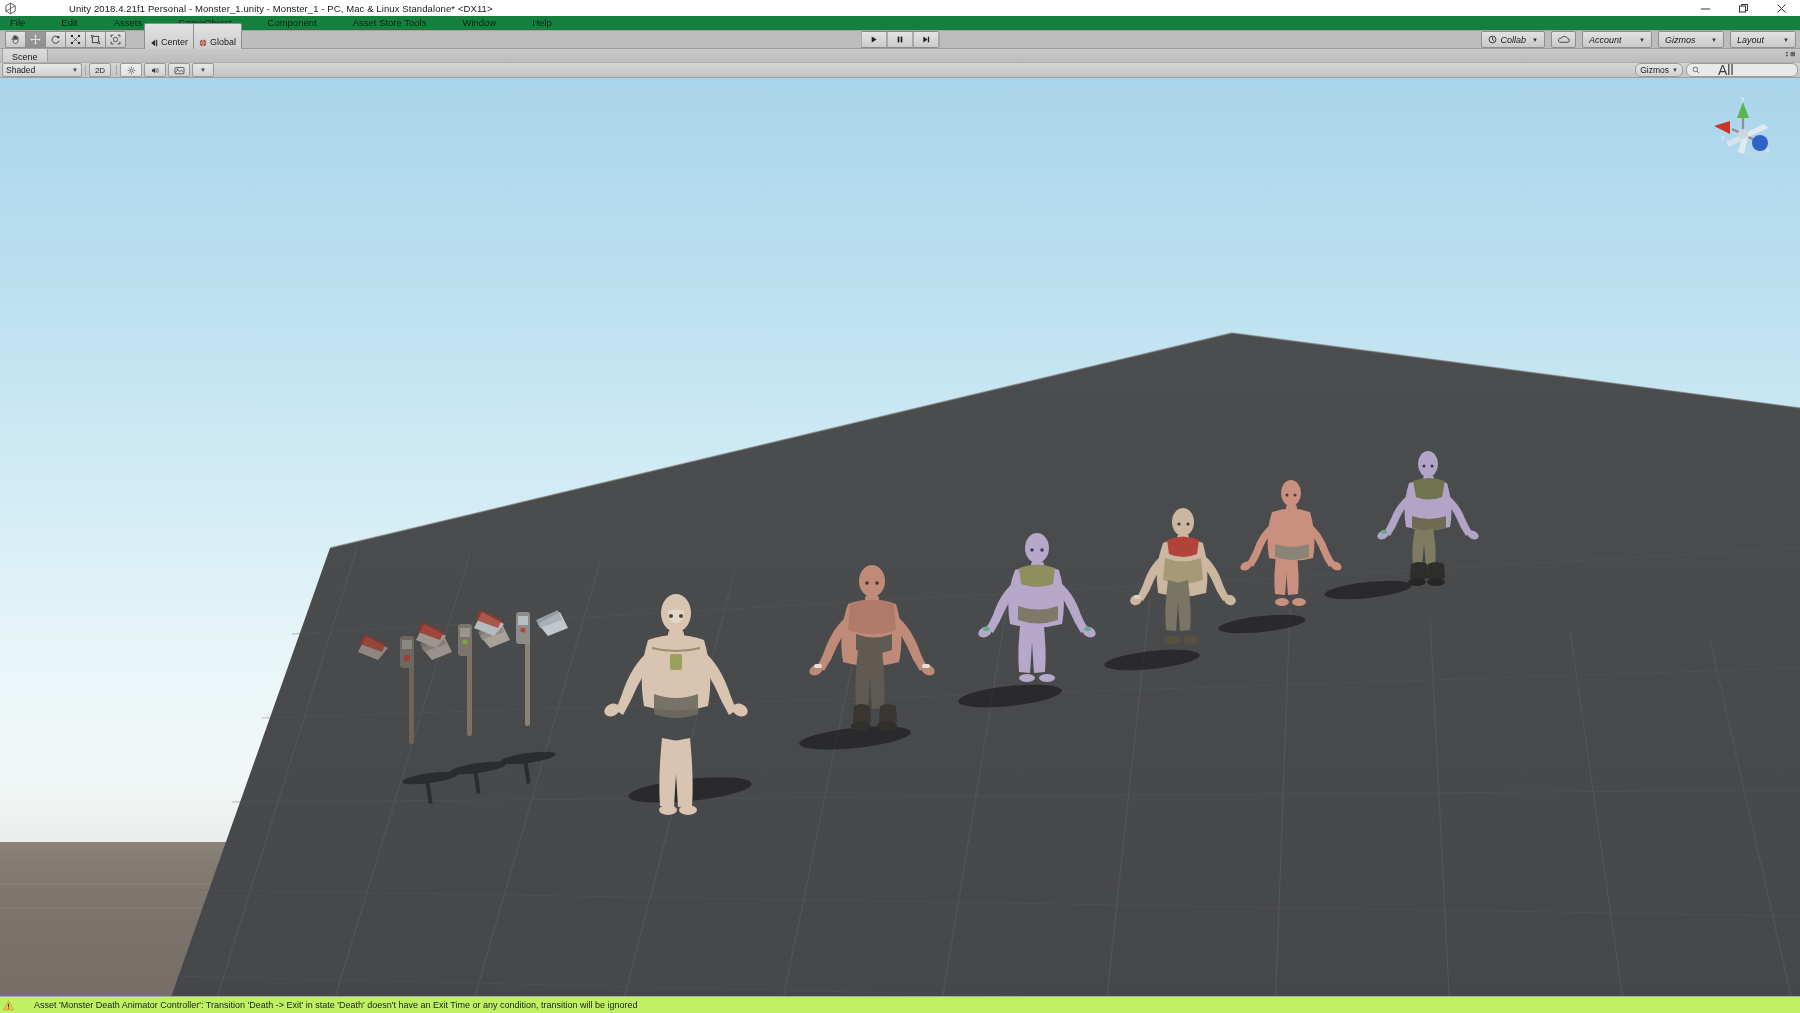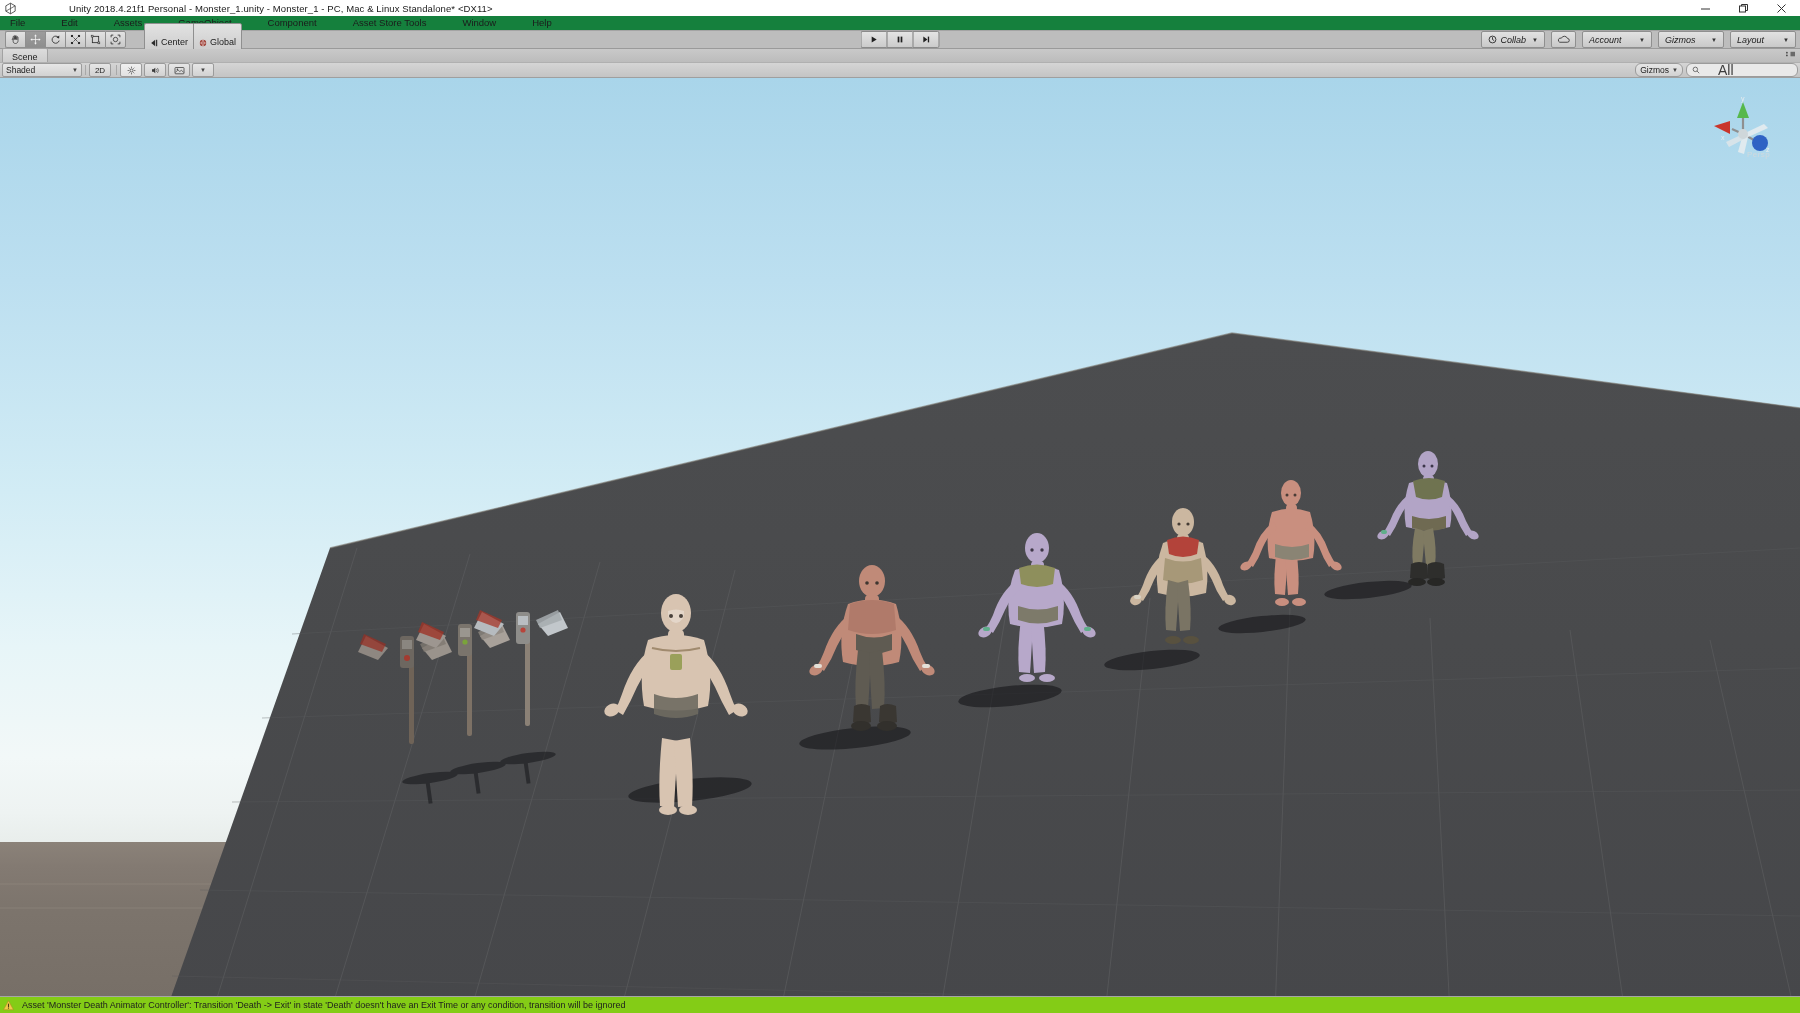--- a/index.html
+++ b/index.html
@@ -79,22 +79,22 @@
   .ground{position:absolute;left:0;right:0;top:83.2%;bottom:0;
           background:linear-gradient(to bottom,#8b8279 0%, #837a72 16%, #7c746c 45%, #776f67 100%);}
   .gridlayer{position:absolute;inset:0;pointer-events:none}
   .plane{position:absolute;inset:0;pointer-events:none}
   .chars{position:absolute;inset:0;pointer-events:none}
 
   .navgizmo{position:absolute;right:22px;top:16px;width:70px;height:76px;}
   .persp-label{position:absolute;right:30px;top:72px;font-size:8px;color:#cfd9de;letter-spacing:.4px;}
 
   
-  .statusbar{height:16px;background:#84cc16;border-top:1px solid #a6a6a6;display:flex;align-items:center;
-             padding-left:3px;gap:8px;flex:0 0 auto;position:relative;}
+  .statusbar{height:16px;background:#bef264;border-top:1px solid #a6a6a6;display:flex;align-items:center;
+             padding-left:3px;gap:20px;flex:0 0 auto;position:relative;}
   .status-text{font-size:9px;color:#1e1e1e;white-space:nowrap;}
 </style>
 </head>
 <body>
 
 <div class="app">
 
   <div class="titlebar">
     <div class="title-icon">
       <svg width="13" height="13" viewBox="0 0 24 24">

